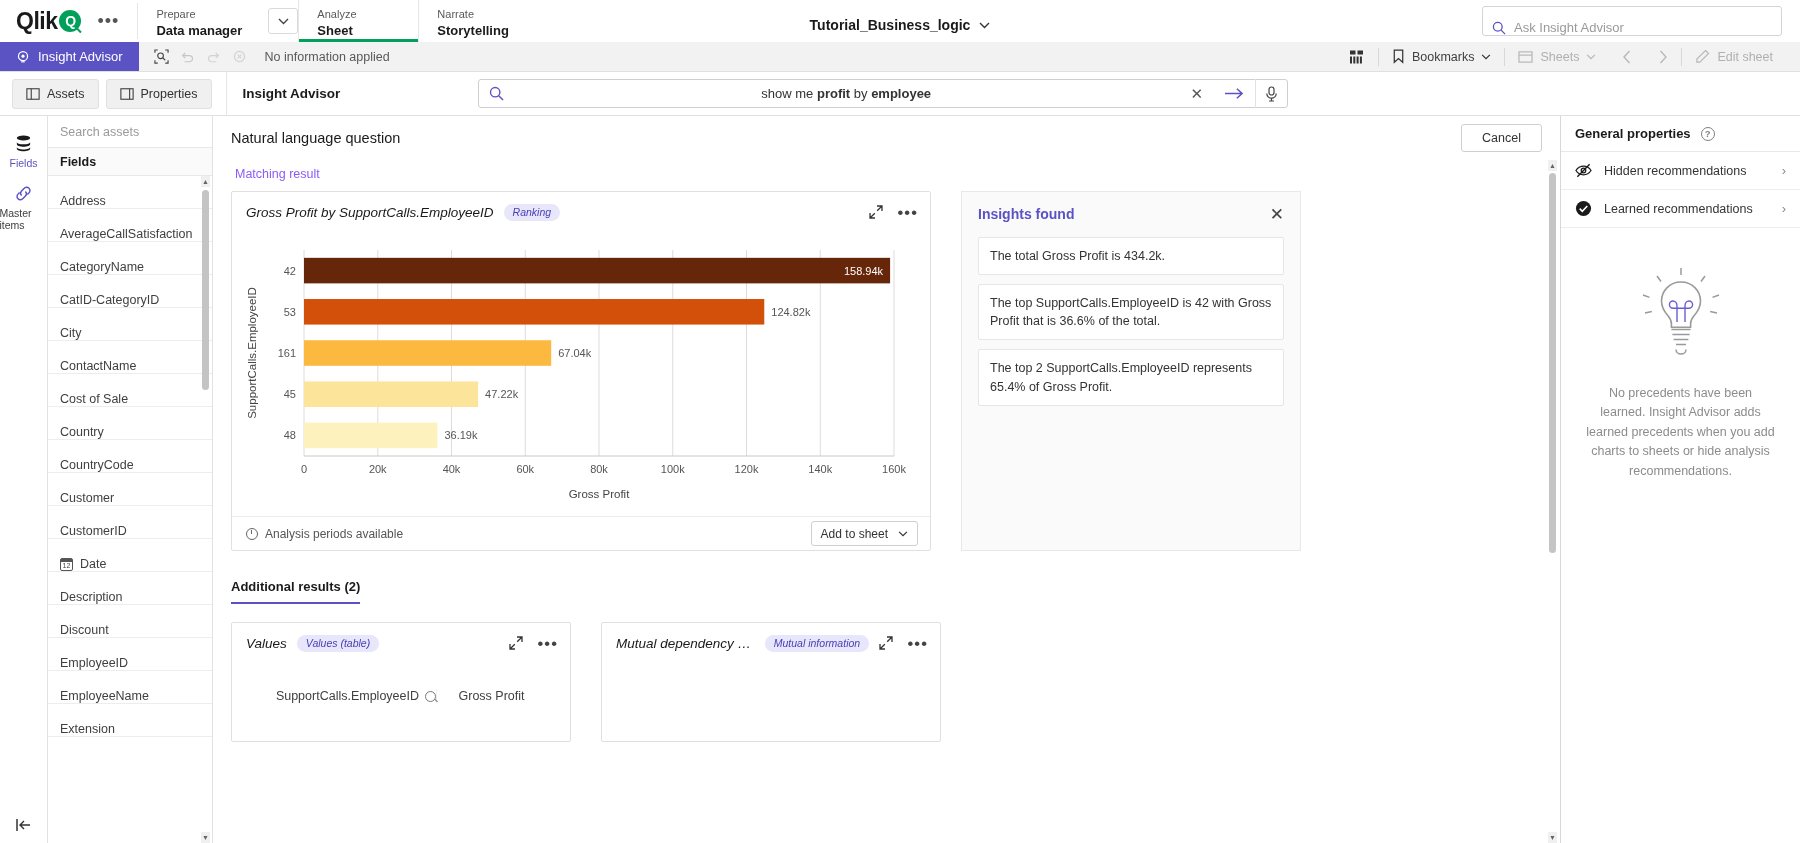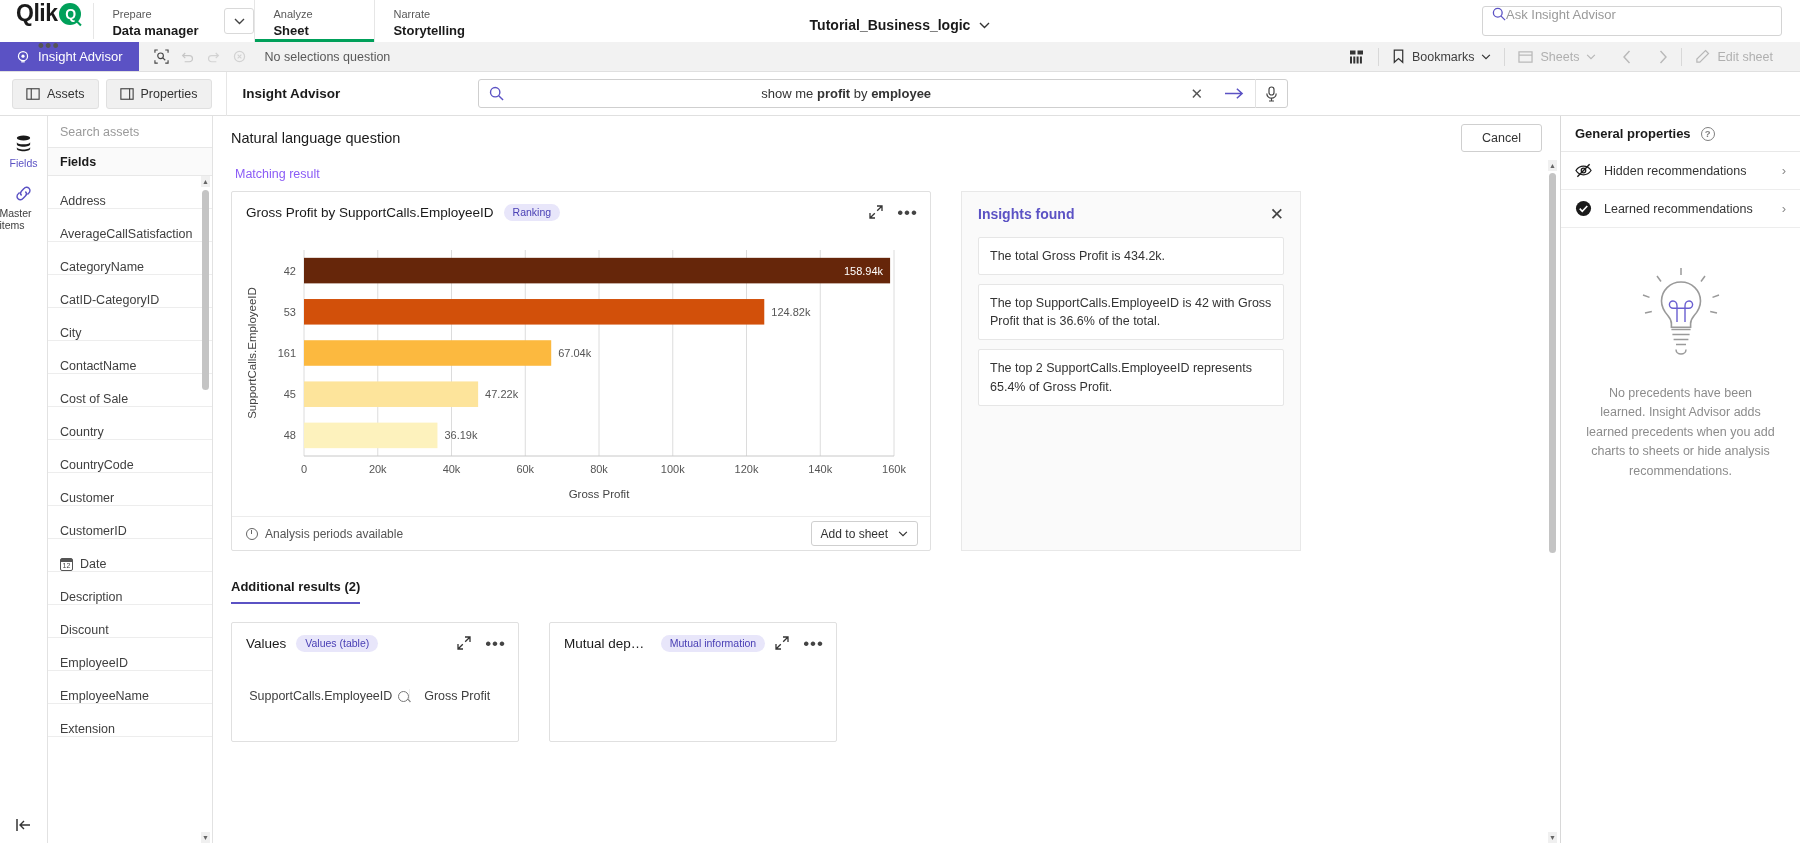--- a/index.html
+++ b/index.html
@@ -6,36 +6,36 @@
   html, body {
     width: 1800px; height: 843px;
     font-family: "Liberation Sans", sans-serif;
     font-size: 13px; color: #404040; background: #ffffff;
     overflow: hidden;
   }
   .app { width: 1800px; height: 843px; display: flex; flex-direction: column; }
 
   
   .topbar { height: 42px; background: #fff; display: flex; align-items: stretch; flex: none; position: relative; }
-  .logo-zone { display: flex; align-items: center; padding: 0 12px 0 16px; gap: 10px; flex-direction: column; }
+  .logo-zone { display: flex; align-items: center; padding: 0 12px 0 16px; gap: 10px; }
   .qlik-logo { font-size: 23px; font-weight: bold; color: #1a1a1a; letter-spacing: -0.5px; display: flex; align-items: center; }
   .qlik-q { display:inline-flex; align-items:center; justify-content:center; width:22px; height:22px; border-radius:50%; background:#00a05a; color:#fff; font-size:14px; margin-left:2px; position:relative; }
   .qlik-q:after { content:""; position:absolute; width:7px; height:2px; background:#00a05a; bottom:1px; right:-1px; transform:rotate(45deg); }
   .dots { color:#555; font-size:18px; letter-spacing:1px; padding:0 6px; cursor:pointer; line-height: 1; }
   .navsec { display:flex; flex-direction:column; justify-content:center; padding: 4px 18px 0 18px; border-left:1px solid #e6e6e6; min-width: 120px; position:relative; cursor:pointer;}
   .navsec .k { font-size:11px; color:#595959; line-height:15px;}
   .navsec .v { font-size:13px; color:#1a1a1a; font-weight:bold; line-height:17px;}
   .navsec.active:after { content:""; position:absolute; left:0; right:0; bottom:0; height:3px; background:#00a05a; }
   .nav-caret { width:30px; height:26px; border:1px solid #d9d9d9; border-radius:3px; display:flex; align-items:center; justify-content:center; align-self:center; margin-left: 8px; background:#fff; cursor:pointer;}
   .navgrp { display:flex; align-items:center; }
   .app-title { position:absolute; left:0; right:0; top:4px; height:42px; display:flex; align-items:center; justify-content:center; pointer-events:none;text-align:right; }
   .app-title span { font-size:14px; font-weight:bold; color:#1a1a1a; }
   .app-title .cv { margin-left:9px; pointer-events:auto; cursor:pointer; }
   .topright { margin-left:auto; display:flex; align-items:center; padding-right:18px; z-index:2; }
-  .ask-box { width:300px; height:30px; border:1px solid #d4d4d4; border-radius:3px; display:flex; align-items:flex-start; padding:0 9px; background:#fff; cursor:text;}
+  .ask-box { width:300px; height:30px; border:1px solid #d4d4d4; border-radius:3px; display:flex; align-items:flex-end; padding:0 9px; gap:8px; background:#fff; cursor:text;}
   .ask-box .ph { color:#9a9a9a; font-size:13px; }
 
   
   .secondbar { height:30px; background:#f2f2f2; display:flex; align-items:stretch; flex:none; border-bottom:1px solid #e0e0e0;}
   .ia-tab { background:#5b52c4; color:#fff; display:flex; align-items:center; gap:8px; padding:0 16px; font-size:13px; cursor:pointer;}
   .sel-tools { display:flex; align-items:center; gap:4px; padding-left:12px; }
   .sq-btn { width:22px; height:22px; display:flex; align-items:center; justify-content:center; border-radius:2px; cursor:pointer; }
   .sq-btn.dis { opacity:.35; }
   .no-sel { color:#595959; font-size:12.5px; margin-left:10px; }
   .sb-right { margin-left:auto; display:flex; align-items:center; gap:0; padding-right:14px; }
@@ -84,21 +84,21 @@
   .main-head { height:43px; display:flex; align-items:center; padding:0 18px 0 18px; flex:none; }
   .main-head h2 { font-size:14.5px; font-weight:normal; color:#1a1a1a; }
   .cancel-btn { margin-left:auto; border:1px solid #cfcfcf; background:#fff; border-radius:3px; height:28px; padding:0 20px; font-size:12.5px; color:#333; cursor:pointer; font-family:inherit;}
   .main-scroll { flex:1; padding:0 18px 0 18px; position:relative; min-height:0;}
   .matching { font-size:12.5px; color:#8b5cf6; padding:8px 0 10px 4px; }
   .row-1 { display:flex; gap:30px; align-items:flex-start; }
 
   
   .card { border:1px solid #e0e0e0; background:#fff; border-radius:2px; display:flex; flex-direction:column;}
   .chart-card { width:700px; height:360px; }
-  .card-head { height:40px; display:flex; align-items:center; padding:0 12px 0 14px; gap:10px; flex:none;}
+  .card-head { height:40px; display:flex; align-items:center; padding:0 12px 0 14px; gap:10px; flex:none;font-style:italic;}
   .card-title { font-size:13.5px; color:#1a1a1a; white-space:nowrap; overflow:hidden; text-overflow:ellipsis;}
   .badge { background:#e8e6fa; color:#4a40b5; font-size:10.5px; border-radius:10px; padding:2.5px 9px; white-space:nowrap;}
   .card-actions { margin-left:auto; display:flex; align-items:center; gap:14px; color:#444; }
   .expand-ico { font-size:12px; cursor:pointer; line-height:1; }
   .kebab { font-size:17px; letter-spacing:1px; cursor:pointer; line-height:1; }
   .chart-area { flex:1; position:relative; padding:0 10px 0 10px; }
   .card-foot { height:34px; border-top:1px solid #ececec; display:flex; align-items:center; padding:0 12px 0 14px; gap:7px; flex:none;}
   .foot-note { font-size:12px; color:#555; }
   .clock { width:12px; height:12px; border:1.4px solid #666; border-radius:50%; position:relative;}
   .clock:after{content:"";position:absolute;width:1.2px;height:4px;background:#666;left:4px;top:1.5px;}
@@ -108,21 +108,21 @@
   .insights-card { width:340px; height:360px; background:#fafafa; border:1px solid #e8e8e8; display:flex; flex-direction:column; padding:14px 16px;}
   .ins-head { display:flex; align-items:flex-start; margin-bottom:14px;}
   .ins-title { color:#5b52c4; font-size:14px; font-weight:bold;}
   .ins-close { margin-left:auto; font-size:17px; color:#444; cursor:pointer; line-height:1;}
   .ins-item { background:#fff; border:1px solid #e6e6e6; border-radius:2px; padding:9px 11px; margin-bottom:9px; font-size:12.5px; color:#333; line-height:1.45;}
 
   
   .addl { margin-top:28px; }
   .tab-addl { display:inline-block; font-size:13px; color:#1a1a1a; font-weight:bold; padding-bottom:8px; border-bottom:2.5px solid #5b52c4; cursor:pointer;}
   .row-2 { display:flex; gap:30px; margin-top:18px; }
-  .small-card { width:288px; height:120px; }
+  .small-card { width:340px; height:120px; }
   .tbl-head { display:flex; padding:0 14px; margin-top:26px; }
   .tbl-col { font-size:12.5px; color:#404040; display:flex; align-items:center; gap:6px;}
   .tbl-col.c1 { width:190px; justify-content:flex-end; }
   .tbl-col.c2 { width:110px; justify-content:center; border-left:1px solid #eee; }
   .magn { width:11px; height:11px; border:1.3px solid #777; border-radius:50%; position:relative; display:inline-block;}
   .magn:after{content:"";position:absolute;width:4px;height:1.3px;background:#777;transform:rotate(45deg);bottom:-1px;right:-3px;}
 
   
   .props { width:240px; background:#fff; border-left:1px solid #d8d8d8; flex:none; display:flex; flex-direction:column;}
   .props-head { height:36px; display:flex; align-items:center; gap:10px; padding:0 14px; border-bottom:1px solid #e8e8e8; font-size:13px; font-weight:bold; color:#1a1a1a;}
@@ -224,21 +224,21 @@
             <path d="M13 7H6a3.3 3.3 0 000 6.6h5" stroke="#999" stroke-width="1.3" fill="none"></path>
             <path d="M10.4 4.3L13.2 7l-2.8 2.7" stroke="#999" stroke-width="1.3" fill="none"></path>
           </svg>
       </div>
       <div class="sq-btn dis">
         <svg width="15" height="15" viewBox="0 0 16 16">
             <circle cx="8" cy="8" r="5.4" stroke="#999" stroke-width="1.3" fill="none"></circle>
             <path d="M6 6l4 4M10 6l-4 4" stroke="#999" stroke-width="1.2"></path>
           </svg>
       </div>
-      <span class="no-sel">No selections question</span>
+      <span class="no-sel">No information applied</span>
     </div>
 
     <div class="sb-right">
       <div class="sb-item">
         <svg width="16" height="16" viewBox="0 0 16 16">
             <rect x="1" y="1.5" width="5.5" height="4" fill="#333"></rect>
             <rect x="8.5" y="1.5" width="5.5" height="4" fill="#333"></rect>
             <rect x="1" y="7.5" width="2" height="7" fill="#333"></rect>
             <rect x="4.3" y="7.5" width="2" height="7" fill="#333"></rect>
             <rect x="7.6" y="7.5" width="2" height="7" fill="#333"></rect>

